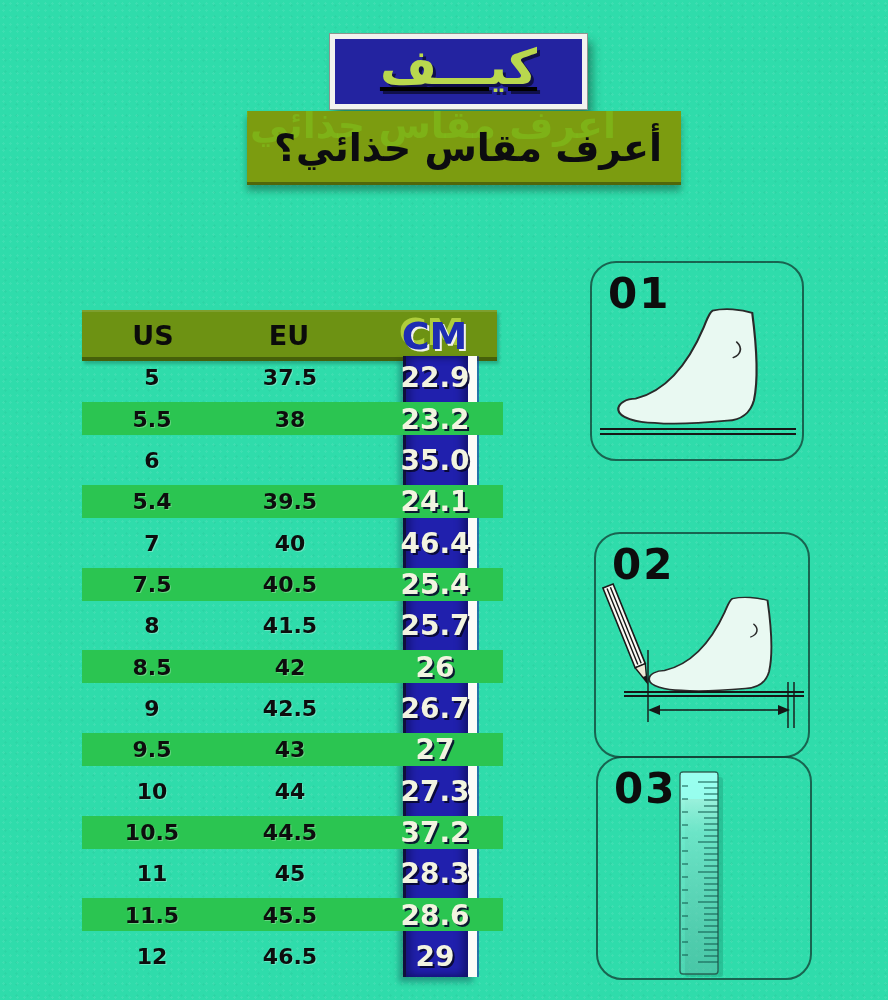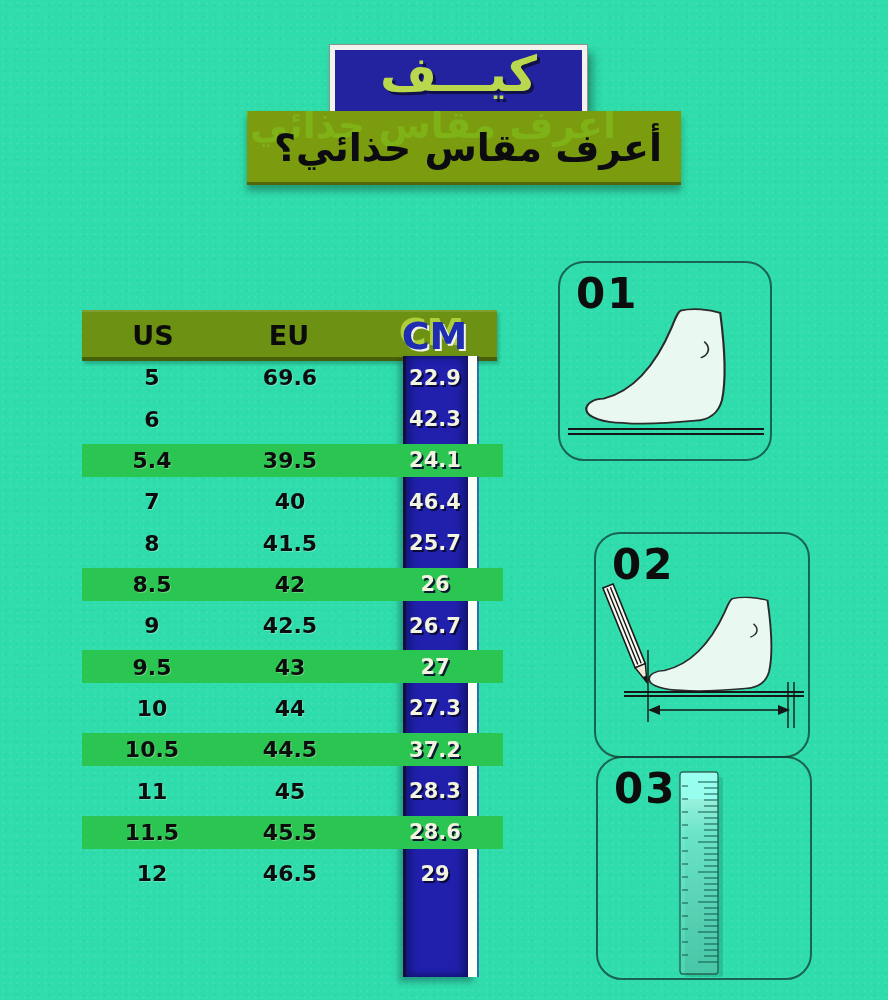--- a/index.html
+++ b/index.html
@@ -4,24 +4,24 @@
 <style>
   html,body{margin:0;padding:0;background:#1f8f74;}
   .page{position:relative;width:888px;height:1000px;overflow:hidden;
         background-color:var(--background,#2fdcab);
         background-image:radial-gradient(rgba(255,255,255,.07) 1px,transparent 1.2px),
                          radial-gradient(rgba(0,90,70,.05) 1px,transparent 1.2px);
         background-size:7px 7px,11px 11px;
         font-family:"DejaVu Sans",sans-serif;}
 
   
-  .how-box{position:absolute;left:330px;top:45px;width:247px;height:65px;
+  .how-box{position:absolute;left:330px;top:34px;width:247px;height:65px;
            background:var(--how-box,#2323a0);border:5px solid #f2f3ef;
            box-shadow:0 0 0 1px #8d948f,5px 8px 9px rgba(8,35,28,.45);
-           display:flex;align-items:flex-start;justify-content:center;}
+           display:flex;align-items:center;justify-content:center;text-decoration:underline;}
   .how-text{font-size:49px;font-weight:bold;line-height:1;padding-bottom:8px;
             color:var(--how-text,#b9d84e);text-shadow:3px 3px 0 #10104a;}
   .question-box{position:absolute;left:247px;top:111px;width:426px;height:74px;
             background:var(--title-box,#7c9c10);overflow:hidden;
             box-shadow:0 6px 7px rgba(10,30,20,.35),inset 0 -3px 0 rgba(45,60,5,.55);
             display:flex;align-items:center;justify-content:center;padding-left:8px;}
   .question-text{direction:rtl;font-size:38px;font-weight:bold;color:#0c0c10;
             text-shadow:-46px -23px 0 rgba(128,196,30,.55);}
 
   
@@ -51,26 +51,26 @@
   .tbody{position:absolute;left:0;top:357px;width:888px;z-index:2;}
   .trow{position:relative;height:41.35px;}
   .trow .stripe{display:none;position:absolute;left:82px;top:4px;width:421px;height:33px;
           background:var(--stripe,#2bc551);z-index:0;}
   .trow.striped .stripe{display:block;}
   .cell{position:absolute;top:0;height:100%;display:flex;align-items:center;justify-content:center;
           font-weight:bold;font-size:22px;color:#0d0d0d;z-index:1;
           text-shadow:1px 1px 0 rgba(255,255,255,.28);}
   .cell.us{left:82px;width:140px;}
   .cell.eu{left:222px;width:136px;}
-  .cell.cm{left:404px;width:62px;font-size:21px;color:#f2f4e0;
+  .cell.cm{left:404px;width:62px;font-size:28px;color:#f2f4e0;
           text-shadow:2px 2px 0 rgba(8,8,45,.9);}
 
   
   .card{position:absolute;border:2px solid rgba(18,60,50,.75);border-radius:26px;}
-  .card1{left:558px;top:261px;width:210px;height:196px;}
+  .card1{left:590px;top:261px;width:210px;height:196px;}
   .card2{left:594px;top:532px;width:212px;height:222px;}
   .card3{left:596px;top:756px;width:212px;height:220px;}
   .step-num{position:absolute;left:16px;top:6px;font-size:42px;font-weight:bold;
             letter-spacing:2px;color:#0d0d0d;z-index:2;}
   .card .art{position:absolute;left:0;top:0;width:100%;height:100%;}
 
   .foot-fill{fill:#e9f9f2;stroke:#2a2a2a;stroke-width:2.5;}
   .foot-line{stroke:#2a2a2a;stroke-width:2;fill:none;stroke-linecap:round;}
   .ink{stroke:#161616;stroke-width:2;fill:none;}
   .ink-thin{stroke:#161616;stroke-width:1.4;fill:none;}
@@ -114,45 +114,57 @@
     <span class="hcell h-cm">CM</span>
   </div>
 
   <div class="cm-bar"></div>
 
   <div class="tbody">
 
       <div class="trow">
 
         <span class="cell us">5</span>
-        <span class="cell eu">69.6</span>
+        <span class="cell eu">37.5</span>
         <span class="cell cm">22.9</span>
       </div>
 
+      <div class="trow striped">
+        <div class="stripe"></div>
+        <span class="cell us">5.5</span>
+        <span class="cell eu">38</span>
+        <span class="cell cm">23.2</span>
+      </div>
 
       <div class="trow">
 
         <span class="cell us">6</span>
-        <span class="cell cm">42.3</span>
+        <span class="cell cm">35.0</span>
       </div>
 
       <div class="trow striped">
         <div class="stripe"></div>
         <span class="cell us">5.4</span>
         <span class="cell eu">39.5</span>
         <span class="cell cm">24.1</span>
       </div>
 
       <div class="trow">
 
         <span class="cell us">7</span>
         <span class="cell eu">40</span>
         <span class="cell cm">46.4</span>
       </div>
 
+      <div class="trow striped">
+        <div class="stripe"></div>
+        <span class="cell us">7.5</span>
+        <span class="cell eu">40.5</span>
+        <span class="cell cm">25.4</span>
+      </div>
 
       <div class="trow">
 
         <span class="cell us">8</span>
         <span class="cell eu">41.5</span>
         <span class="cell cm">25.7</span>
       </div>
 
       <div class="trow striped">
         <div class="stripe"></div>

